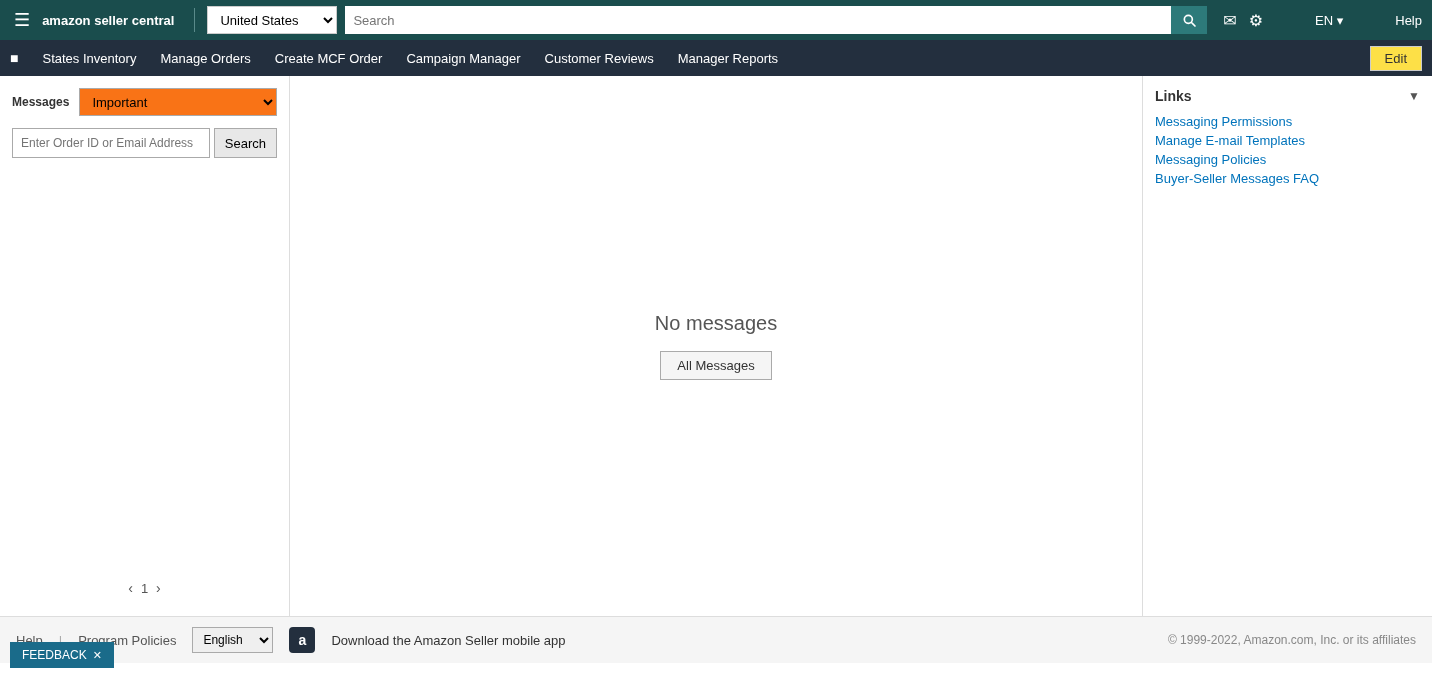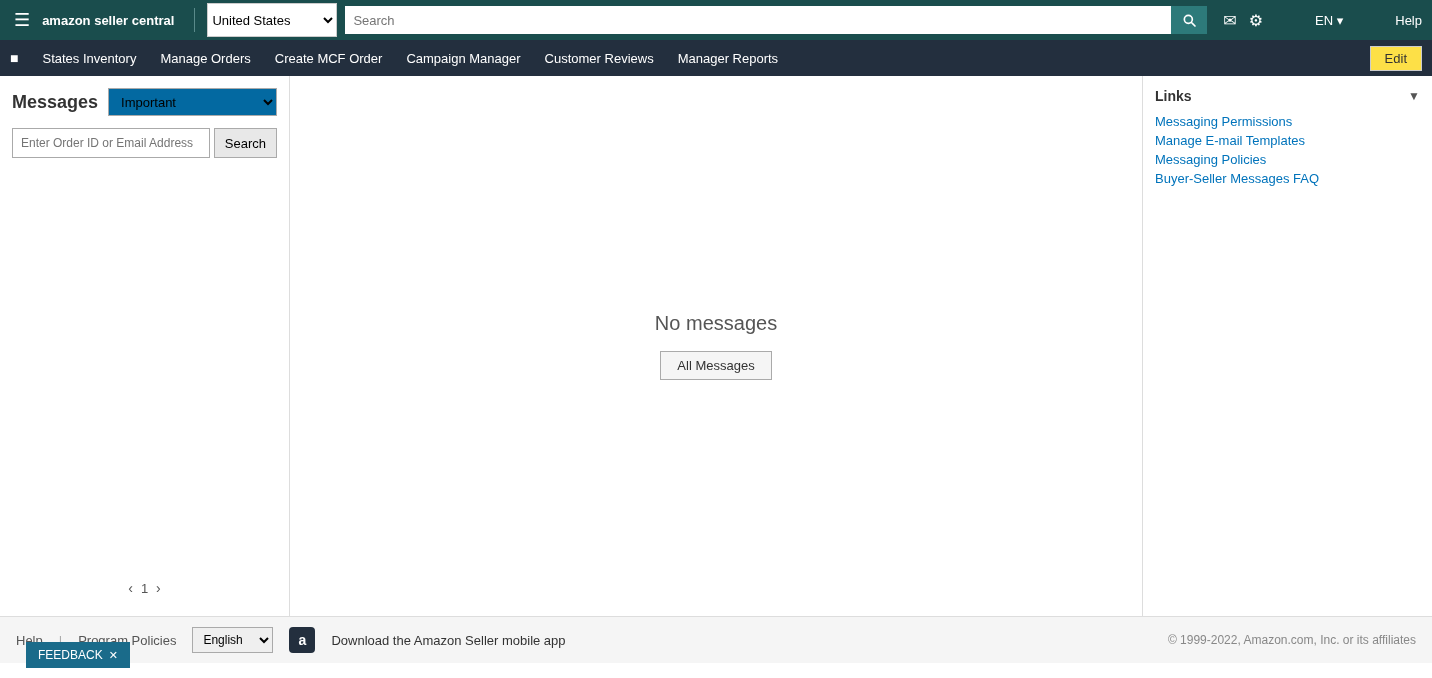--- a/index.html
+++ b/index.html
@@ -28,23 +28,23 @@
     }
     .logo-text {
       color: #fff;
       font-size: 13px;
       font-weight: bold;
       white-space: nowrap;
     }
     .country-select {
       background: #fff;
       border: 1px solid #ccc;
-      padding: 4px 0;
-      font-size: 13px;
-      height: 34px;
+      padding: 4px 8px;
+      font-size: 13px;
+      height: 28px;
       width: 130px;
       cursor: pointer;
     }
     .search-bar {
       flex: 1;
       display: flex;
       height: 28px;
     }
     .search-input {
       flex: 1;
@@ -137,29 +137,29 @@
       flex-direction: column;
       padding: 12px;
     }
     .messages-header {
       display: flex;
       align-items: center;
       gap: 10px;
       margin-bottom: 12px;
     }
     .messages-title {
-      font-size: 18px;
+      font-size: 12px;
       font-weight: bold;
       color: #333;
     }
     .messages-dropdown {
       border: 1px solid #aaa;
       padding: 4px 8px;
       font-size: 13px;
-      background: #0369a1;
+      background: #f97316;
       cursor: pointer;
       flex: 1;
       height: 28px;
       appearance: auto;
     }
     .search-row {
       display: flex;
       gap: 4px;
       margin-bottom: 12px;
       border-radius: 12px;
@@ -295,21 +295,21 @@
     .footer-spacer { flex: 1; }
     .copyright {
       font-size: 12px;
       color: #888;
     }
 
     
     .feedback-btn {
       position: fixed;
       bottom: 10px;
-      left: 26px;
+      left: 10px;
       background: #1a6b8a;
       color: #fff;
       border: none;
       padding: 6px 12px;
       font-size: 12px;
       cursor: pointer;
       display: flex;
       align-items: center;
       gap: 6px;
     }

